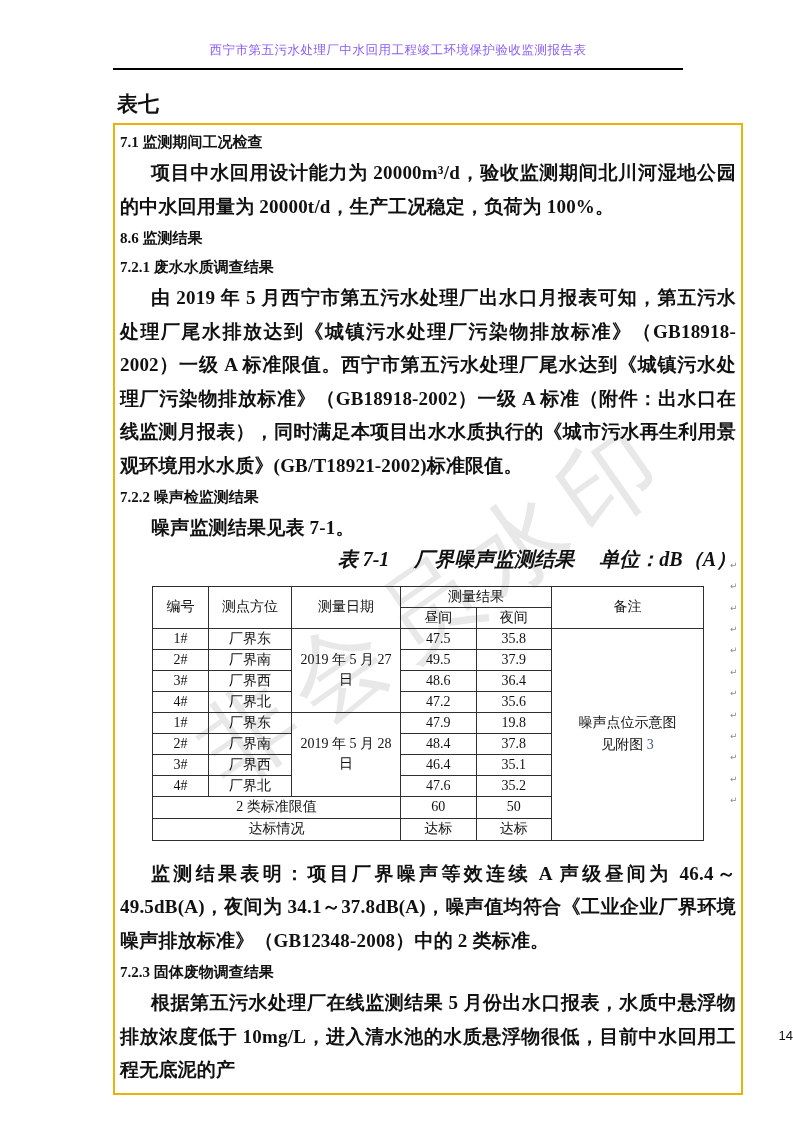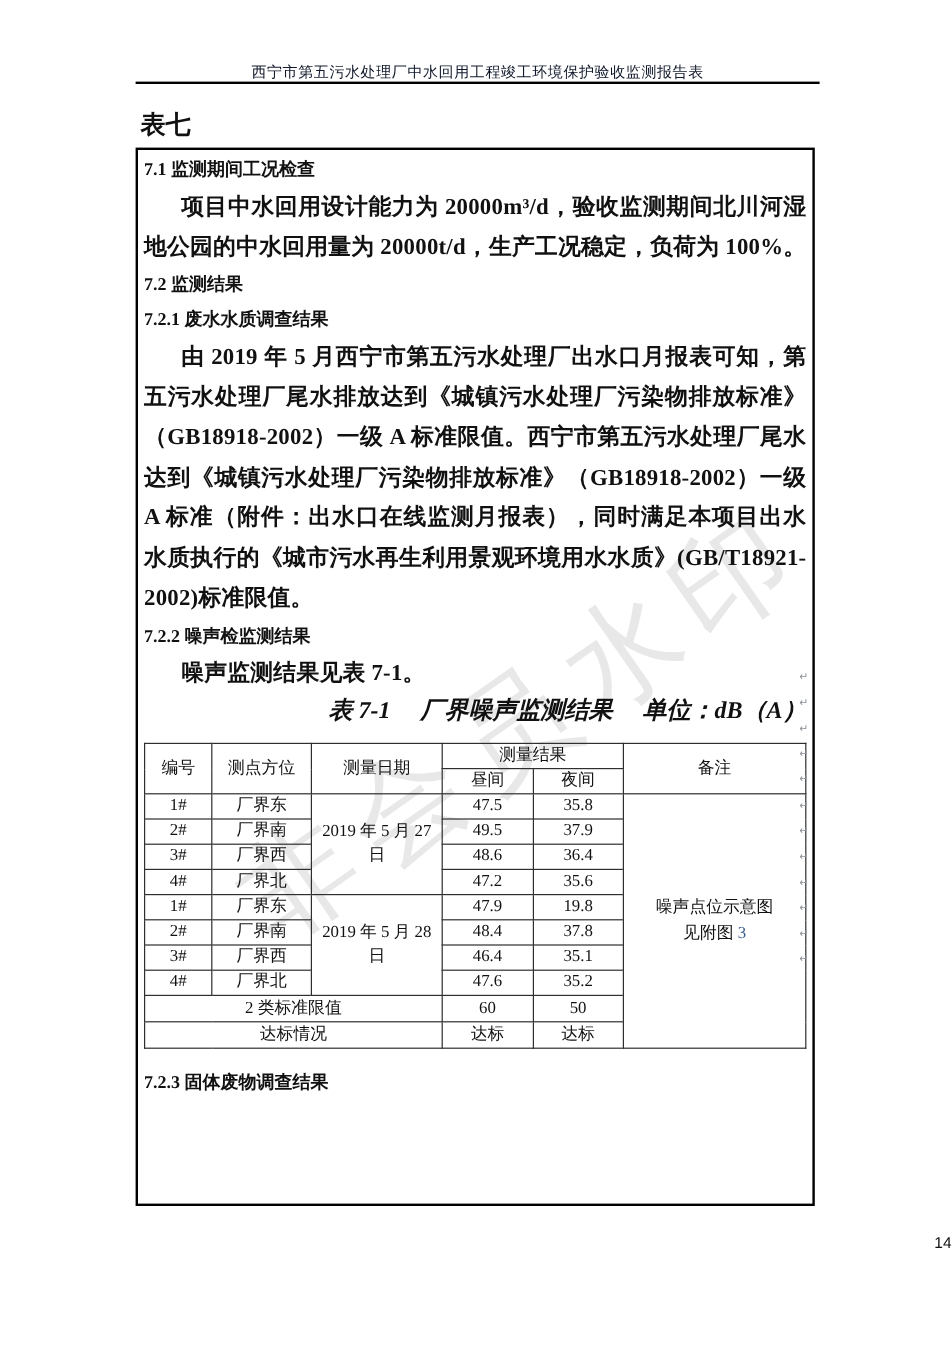--- a/index.html
+++ b/index.html
@@ -1,35 +1,35 @@
 <!DOCTYPE html>
 <html><head>
 <meta charset="utf-8">
 <style>
   html,body{margin:0;padding:0;background:#ffffff;}
   body{font-family:"Liberation Serif","DejaVu Serif",serif;color:#111;}
   .page{position:relative;width:793px;height:1122px;background:#fff;overflow:hidden;}
 
   
-  .doc-header{position:absolute;top:52px;left:113px;width:570px;text-align:center;
-    font-size:12.5px;letter-spacing:0.5px;color:#0f172a;}
+  .doc-header{position:absolute;top:42px;left:113px;width:570px;text-align:center;
+    font-size:12.5px;letter-spacing:0.5px;color:#8b5cf6;}
   .doc-header-rule{position:absolute;top:68px;left:113px;width:570px;height:0;
     border-bottom:2px solid #000;}
 
   .table-seven-label{position:absolute;top:90px;left:117px;font-size:21px;font-weight:bold;}
 
   
   .watermark{position:absolute;left:55px;top:540px;width:760px;z-index:0;
     transform:rotate(-35deg);transform-origin:center;
     font-size:96px;letter-spacing:14px;color:rgba(110,110,110,0.16);
     white-space:nowrap;text-align:center;pointer-events:none;}
 
   
-  .content-box{position:absolute;top:123px;left:113px;width:566px;min-height:882px;
-    border:2px solid #000000;z-index:1;padding:2px 5px 6px 5px;box-sizing:border-box;
+  .content-box{position:absolute;top:123px;left:113px;width:630px;min-height:882px;
+    border:2px solid #eab308;z-index:1;padding:2px 5px 6px 5px;box-sizing:border-box;
     background:transparent;}
 
   .sec-heading{font-size:15px;font-weight:bold;line-height:27px;margin:2px 0 0 0;}
   .body-para{font-size:19px;line-height:33.5px;text-align:justify;margin:0;
     text-indent:31px;letter-spacing:0.2px;font-weight:bold;}
 
   .tbl-title{font-size:20px;font-weight:bold;text-align:right;line-height:22px;
     margin:3px 0 1px 0;font-style:italic;}
 
   table.noise{border-collapse:collapse;margin:16px auto;width:552px;table-layout:fixed;
@@ -63,21 +63,21 @@
   <div class="doc-header">西宁市第五污水处理厂中水回用工程竣工环境保护验收监测报告表</div>
   <div class="doc-header-rule"></div>
 
   <div class="table-seven-label">表七</div>
 
   <div class="content-box">
 
     <div class="sec-heading">7.1 监测期间工况检查</div>
     <p class="body-para">项目中水回用设计能力为 20000m³/d，验收监测期间北川河湿地公园的中水回用量为 20000t/d，生产工况稳定，负荷为 100%。</p>
 
-    <div class="sec-heading">7.2 监测结果</div>
+    <div class="sec-heading">8.6 监测结果</div>
 
     <div class="sec-heading">7.2.1 废水水质调查结果</div>
     <p class="body-para">由 2019 年 5 月西宁市第五污水处理厂出水口月报表可知，第五污水处理厂尾水排放达到《城镇污水处理厂污染物排放标准》（GB18918-2002）一级 A 标准限值。西宁市第五污水处理厂尾水达到《城镇污水处理厂污染物排放标准》（GB18918-2002）一级 A 标准（附件：出水口在线监测月报表），同时满足本项目出水水质执行的《城市污水再生利用景观环境用水水质》(GB/T18921-2002)标准限值。</p>
 
     <div class="sec-heading">7.2.2 噪声检监测结果</div>
     <p class="body-para">噪声监测结果见表 7-1。</p>
 
     <div class="tbl-title">表 7-1　  厂界噪声监测结果　 单位：dB（A）</div>
 
     <table class="noise">
@@ -159,22 +159,24 @@
         <td>50</td>
       </tr>
       <tr class="footrow">
         <td colspan="3">达标情况</td>
         <td>达标</td>
         <td>达标</td>
       </tr>
     </tbody>
       </table>
 
+    <p class="body-para" style="margin-top:7px;">监测结果表明：项目厂界噪声等效连续 A 声级昼间为 46.4～49.5dB(A)，夜间为 34.1～37.8dB(A)，噪声值均符合《工业企业厂界环境噪声排放标准》（GB12348-2008）中的 2 类标准。</p>
 
     <div class="sec-heading">7.2.3 固体废物调查结果</div>
+    <p class="body-para">根据第五污水处理厂在线监测结果 5 月份出水口报表，水质中悬浮物排放浓度低于 10mg/L，进入清水池的水质悬浮物很低，目前中水回用工程无底泥的产</p>
 
     <div class="return-marks">
       <span>↵</span>
         <span>↵</span>
       <span>↵</span>
         <span>↵</span>
       <span>↵</span>
         <span>↵</span>
       <span>↵</span>
         <span>↵</span>

